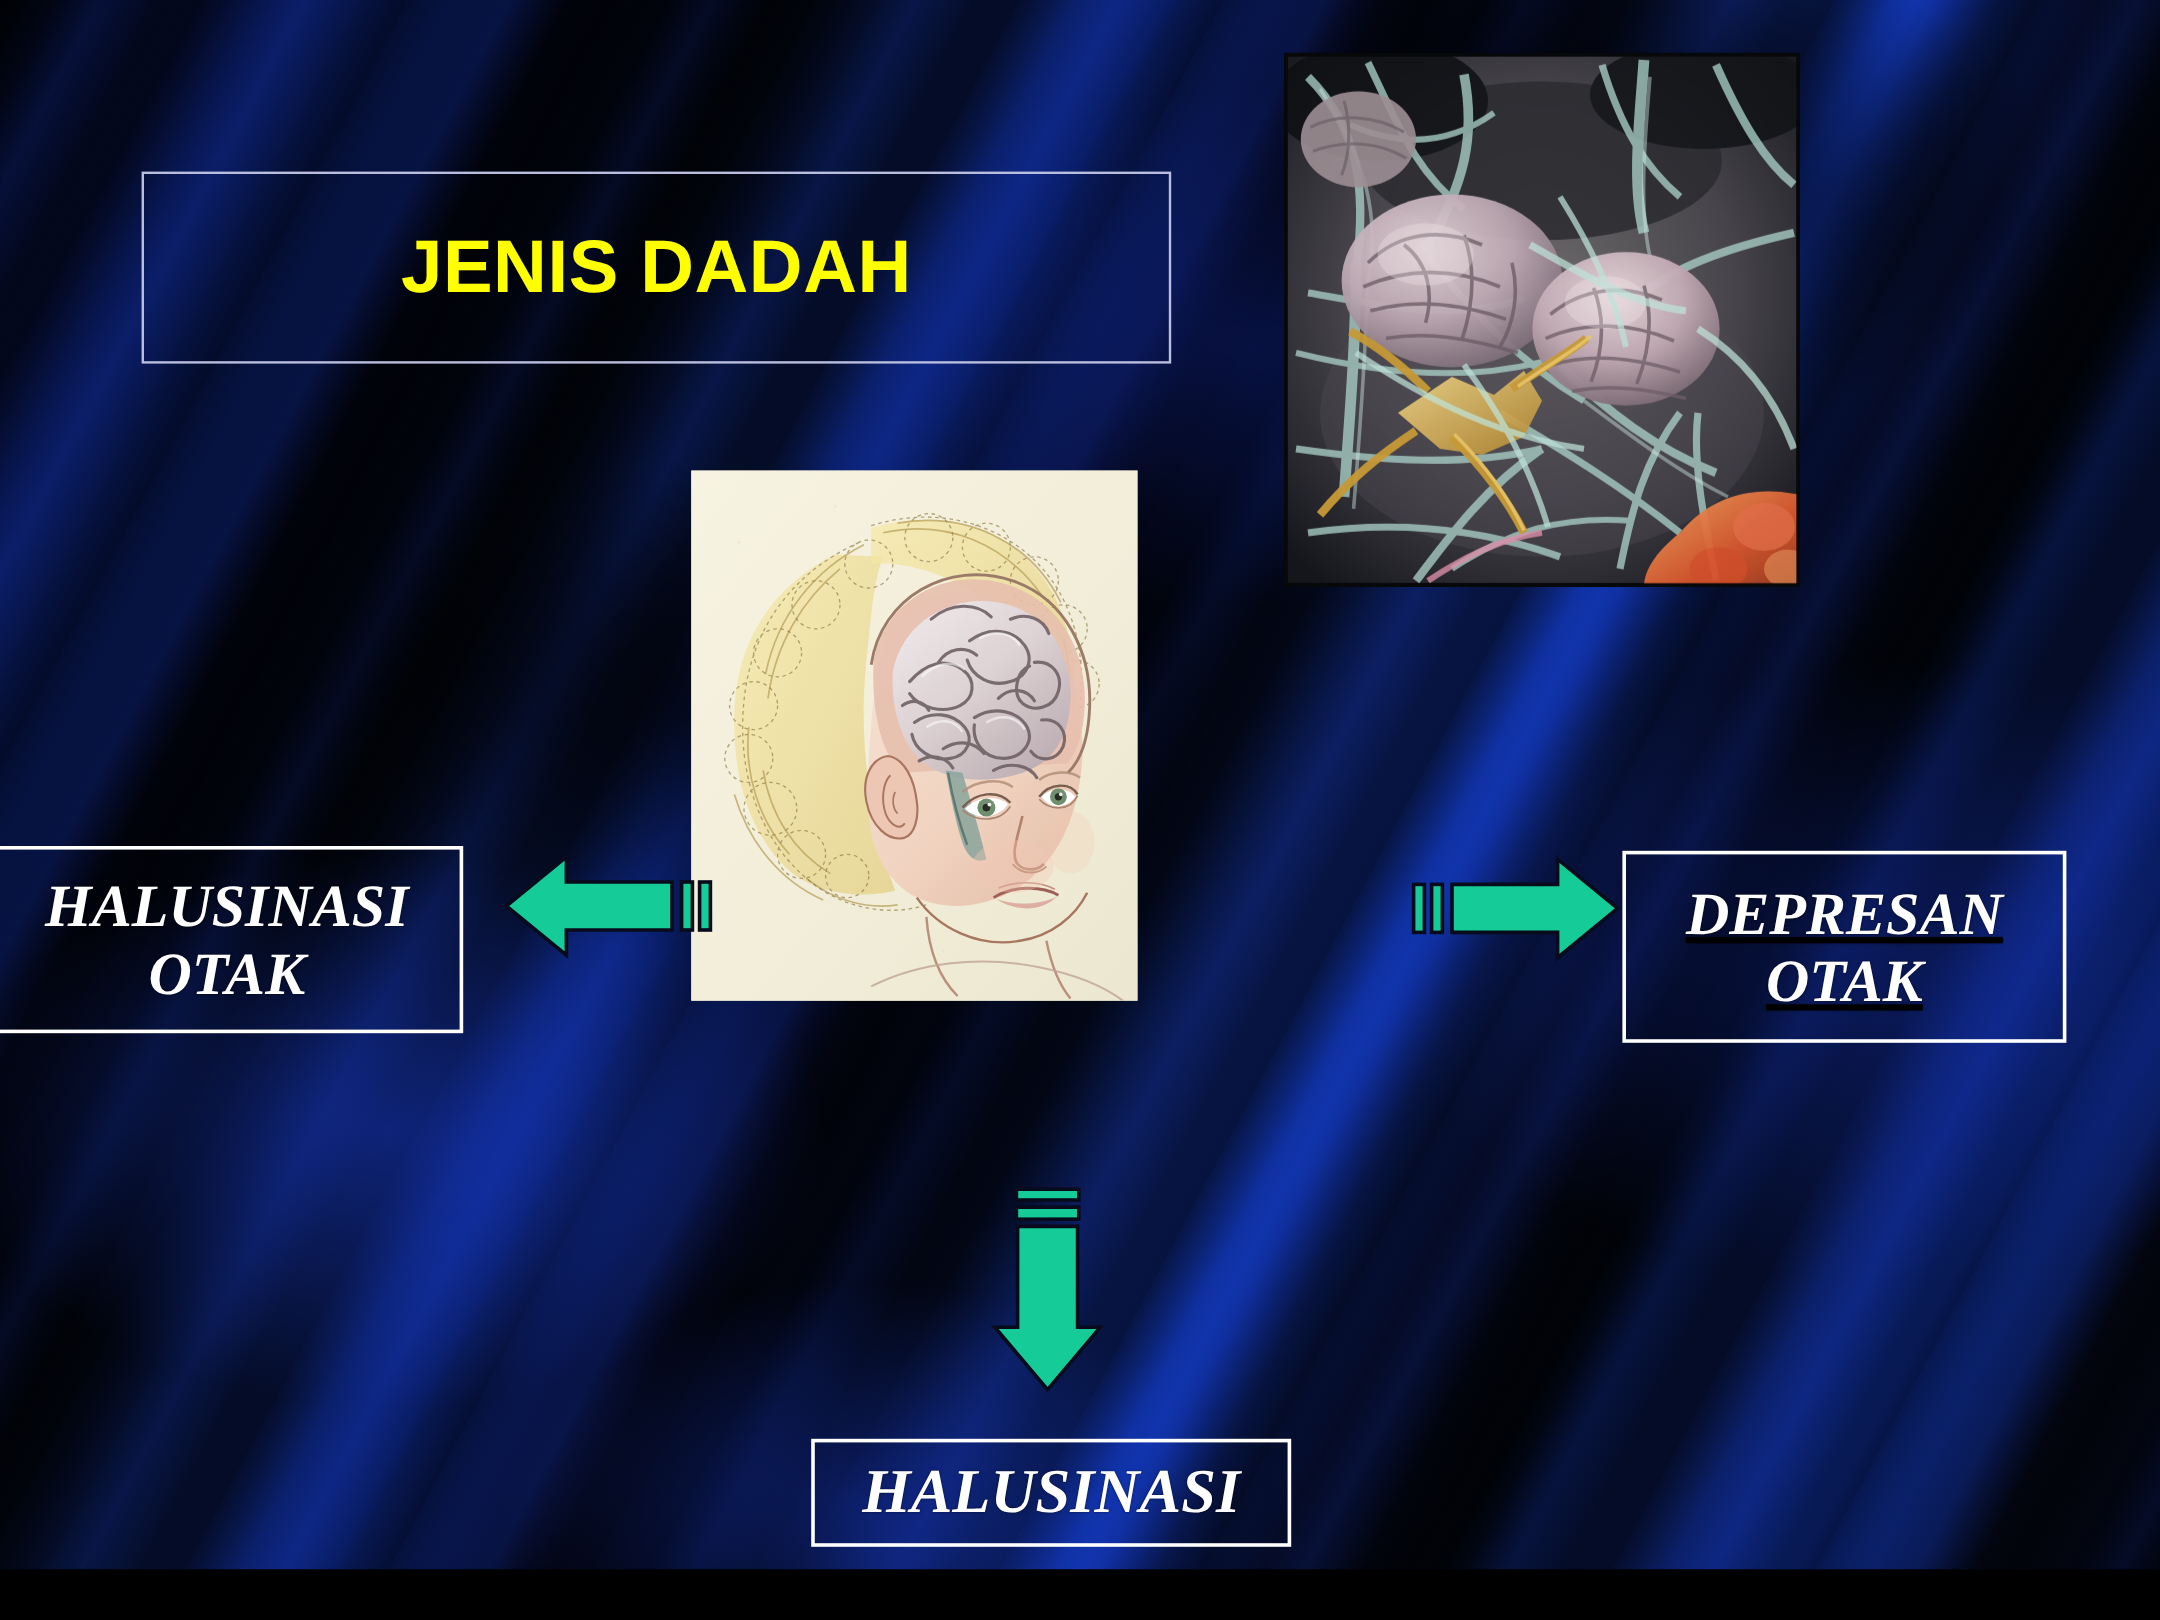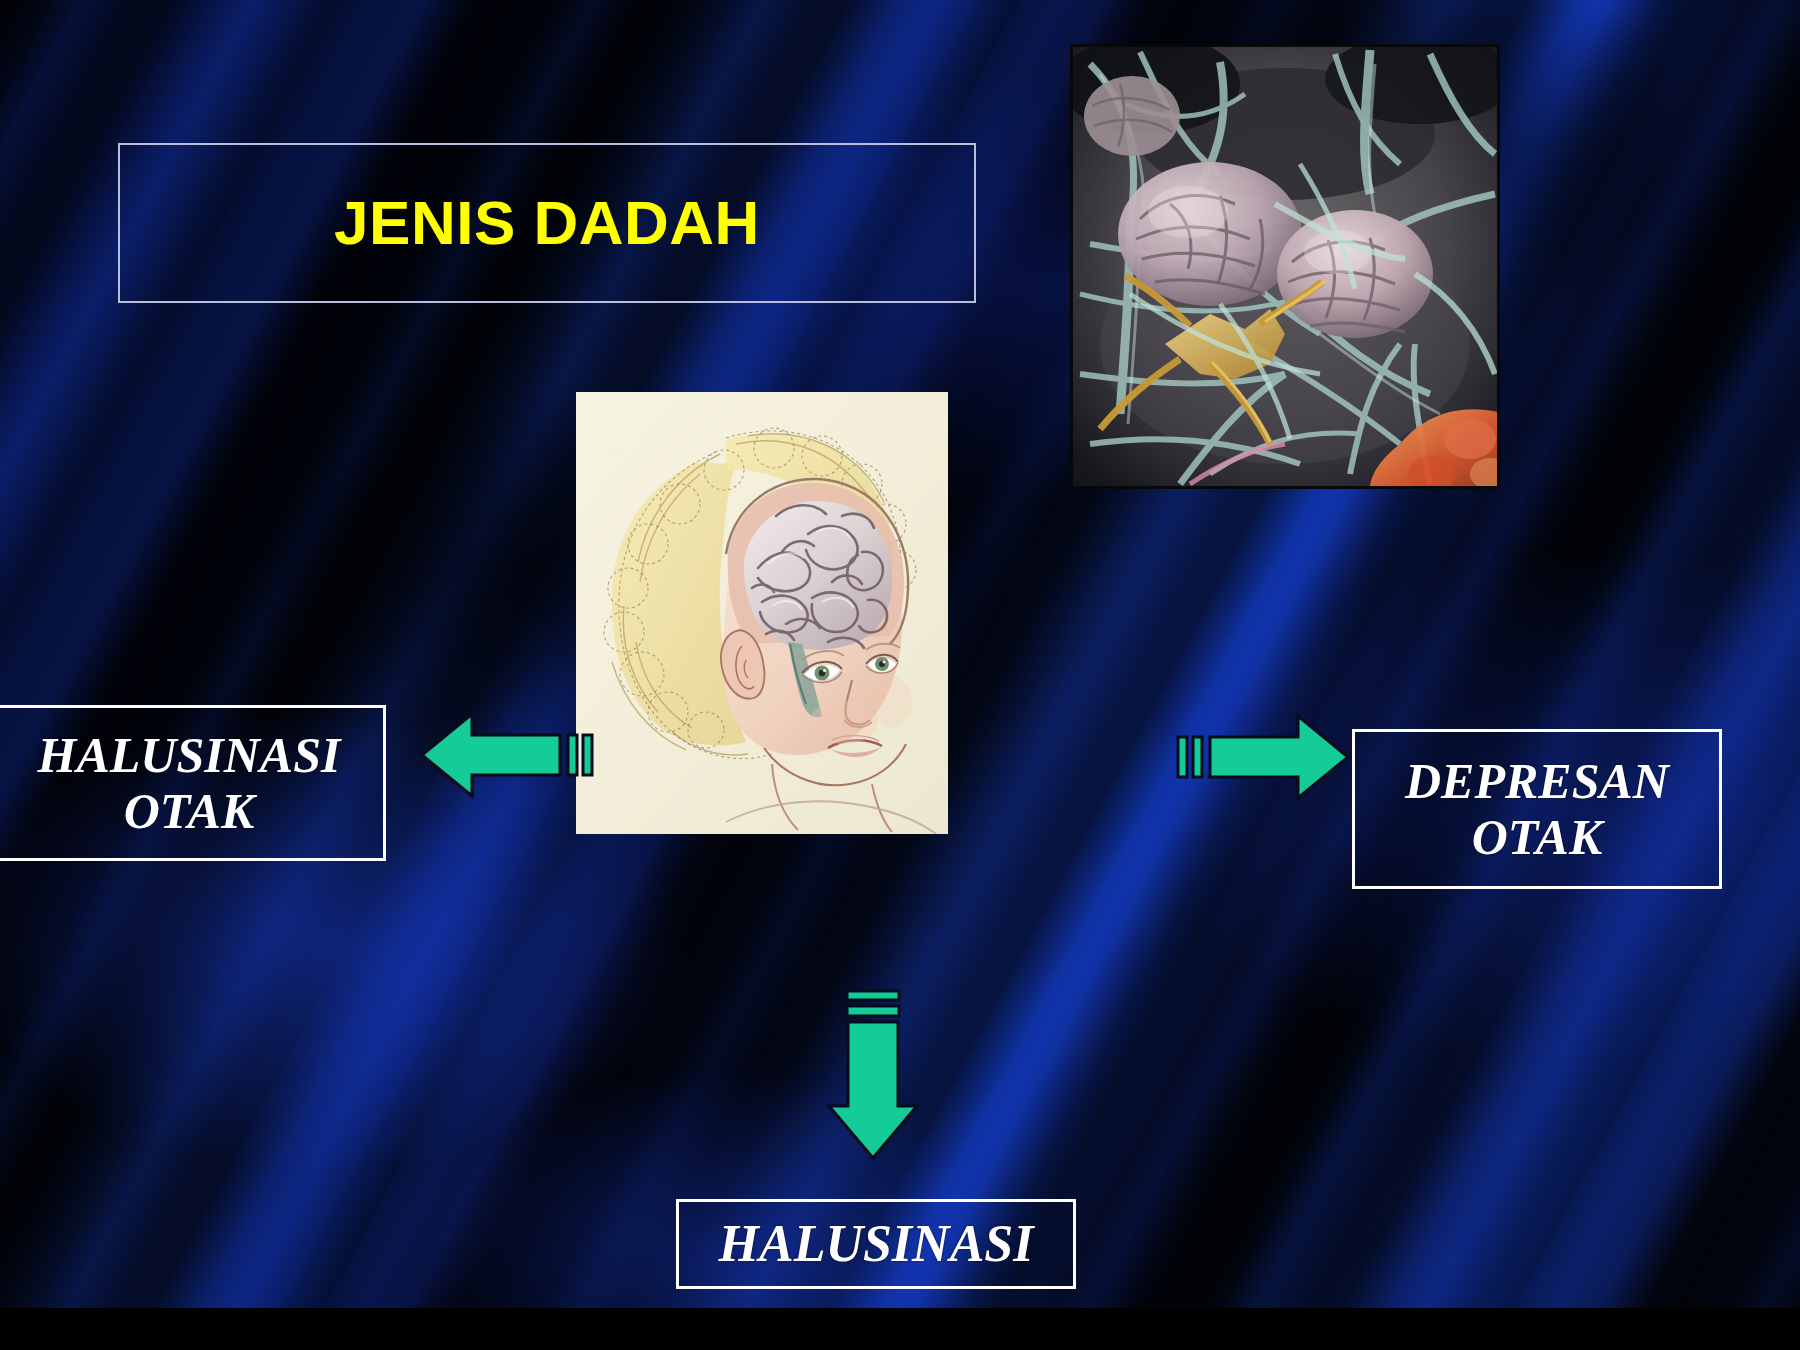--- a/index.html
+++ b/index.html
@@ -122,23 +122,24 @@
     text-shadow: 0 0 2px rgba(0,0,0,0.6);
   }
   #box-perangsang {
     left: -8px;
     top: 705px;
     width: 394px;
     height: 156px;
   }
   #box-depresan {
     left: 1352px;
-    top: 729px;
+    top: 709px;
     width: 370px;
     height: 160px;
+    text-decoration: underline;
   }
   #box-halusinasi {
     left: 676px;
     top: 1199px;
     width: 400px;
     height: 90px;
     text-align: right;
   }
   #box-halusinasi .bline { font-size: 52px; }
 

